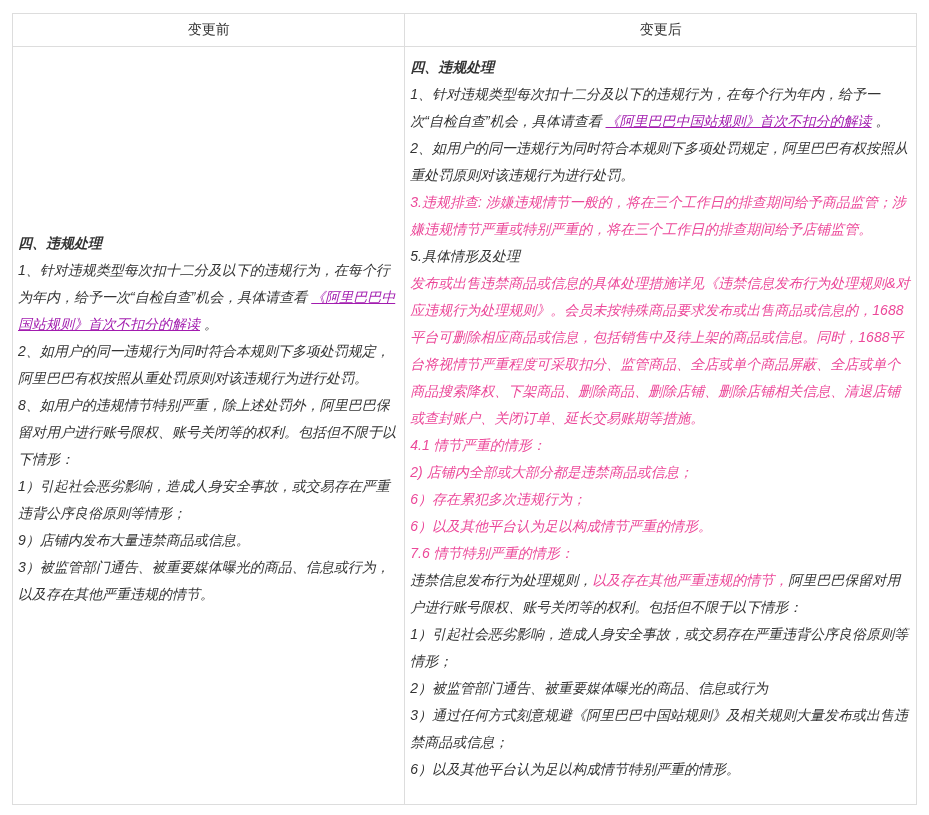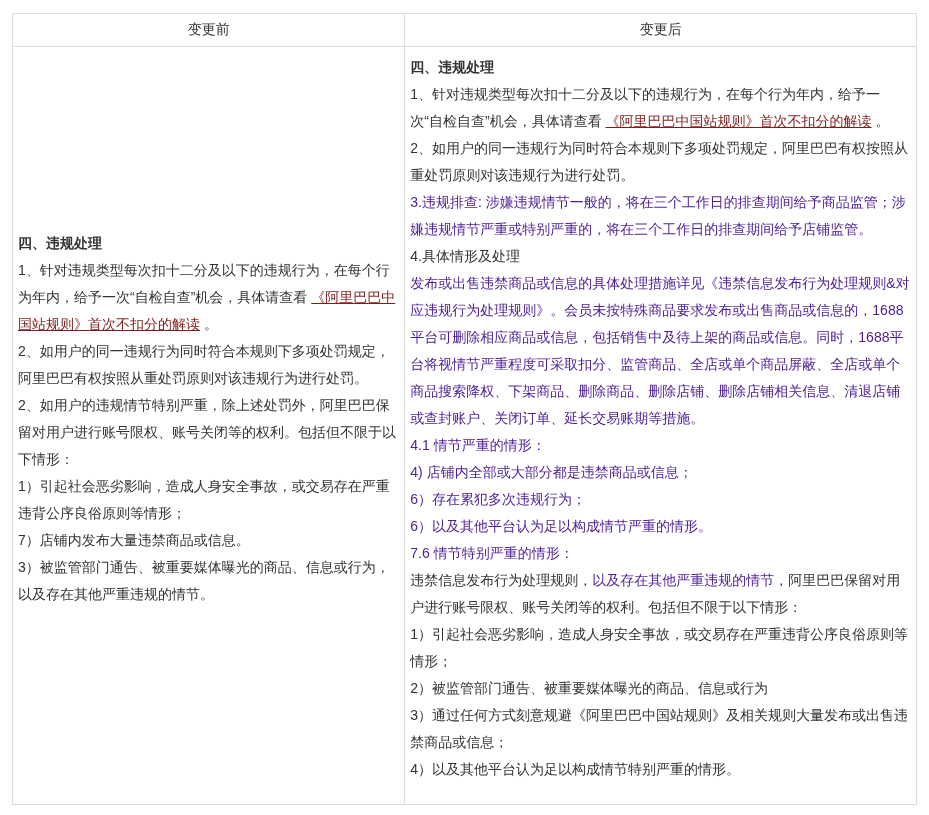--- a/index.html
+++ b/index.html
@@ -26,30 +26,31 @@
     height: 30px;
     font-weight: normal;
     text-align: center;
     color: #333333;
     background: #ffffff;
     margin-left: 33px;
   }
   table.compare td {
     vertical-align: middle;
     padding: 7px 5px 21px 5px;
+    font-style: italic;
   }
   td p {
     margin: 0;
     line-height: 27px;
     word-break: break-all;
   }
   .bold { font-weight: bold; }
-  .red  { color: #4c1d95; }
+  .red  { color: #ec4899; }
   a.rule-link {
-    color: #7f1d1d;
+    color: #a21caf;
     text-decoration: underline;
     cursor: pointer;
   }
   .col-before { width: 43.4%; }
   .col-after  { width: 56.6%; }
 </style>
 </head>
 <body>
 
 <div class="page">
@@ -64,41 +65,41 @@
         <th>变更后</th>
       </tr>
     </thead>
     <tbody>
       <tr>
 
         <td>
           <p class="bold">四、违规处理</p>
           <p><span>1、针对违规类型每次扣十二分及以下的违规行为，在每个行为年内，给予一次“自检自查”机会，具体请查看 </span><a class="rule-link">《阿里巴巴中国站规则》首次不扣分的解读</a><span> 。</span></p>
           <p>2、如用户的同一违规行为同时符合本规则下多项处罚规定，阿里巴巴有权按照从重处罚原则对该违规行为进行处罚。</p>
-          <p>2、如用户的违规情节特别严重，除上述处罚外，阿里巴巴保留对用户进行账号限权、账号关闭等的权利。包括但不限于以下情形：</p>
+          <p>8、如用户的违规情节特别严重，除上述处罚外，阿里巴巴保留对用户进行账号限权、账号关闭等的权利。包括但不限于以下情形：</p>
           <p>1）引起社会恶劣影响，造成人身安全事故，或交易存在严重违背公序良俗原则等情形；</p>
-          <p>7）店铺内发布大量违禁商品或信息。</p>
+          <p>9）店铺内发布大量违禁商品或信息。</p>
           <p>3）被监管部门通告、被重要媒体曝光的商品、信息或行为，以及存在其他严重违规的情节。</p>
         </td>
 
         <td>
           <p class="bold">四、违规处理</p>
           <p><span>1、针对违规类型每次扣十二分及以下的违规行为，在每个行为年内，给予一次“自检自查”机会，具体请查看 </span><a class="rule-link">《阿里巴巴中国站规则》首次不扣分的解读</a><span> 。</span></p>
           <p>2、如用户的同一违规行为同时符合本规则下多项处罚规定，阿里巴巴有权按照从重处罚原则对该违规行为进行处罚。</p>
           <p class="red">3.违规排查: 涉嫌违规情节一般的，将在三个工作日的排查期间给予商品监管；涉嫌违规情节严重或特别严重的，将在三个工作日的排查期间给予店铺监管。</p>
-          <p>4.具体情形及处理</p>
+          <p>5.具体情形及处理</p>
           <p class="red">发布或出售违禁商品或信息的具体处理措施详见《违禁信息发布行为处理规则&amp;对应违规行为处理规则》。会员未按特殊商品要求发布或出售商品或信息的，1688平台可删除相应商品或信息，包括销售中及待上架的商品或信息。同时，1688平台将视情节严重程度可采取扣分、监管商品、全店或单个商品屏蔽、全店或单个商品搜索降权、下架商品、删除商品、删除店铺、删除店铺相关信息、清退店铺或查封账户、关闭订单、延长交易账期等措施。</p>
           <p class="red">4.1 情节严重的情形：</p>
-          <p class="red">4) 店铺内全部或大部分都是违禁商品或信息；</p>
+          <p class="red">2) 店铺内全部或大部分都是违禁商品或信息；</p>
           <p class="red">6）存在累犯多次违规行为；</p>
           <p class="red">6）以及其他平台认为足以构成情节严重的情形。</p>
           <p class="red">7.6 情节特别严重的情形：</p>
           <p><span>违禁信息发布行为处理规则，</span><span class="red">以及存在其他严重违规的情节，</span><span>阿里巴巴保留对用户进行账号限权、账号关闭等的权利。包括但不限于以下情形：</span></p>
           <p>1）引起社会恶劣影响，造成人身安全事故，或交易存在严重违背公序良俗原则等情形；</p>
           <p>2）被监管部门通告、被重要媒体曝光的商品、信息或行为</p>
           <p>3）通过任何方式刻意规避《阿里巴巴中国站规则》及相关规则大量发布或出售违禁商品或信息；</p>
-          <p>4）以及其他平台认为足以构成情节特别严重的情形。</p>
+          <p>6）以及其他平台认为足以构成情节特别严重的情形。</p>
         </td>
 
       </tr>
     </tbody>
   </table>
 </div>
 
 </body></html>

